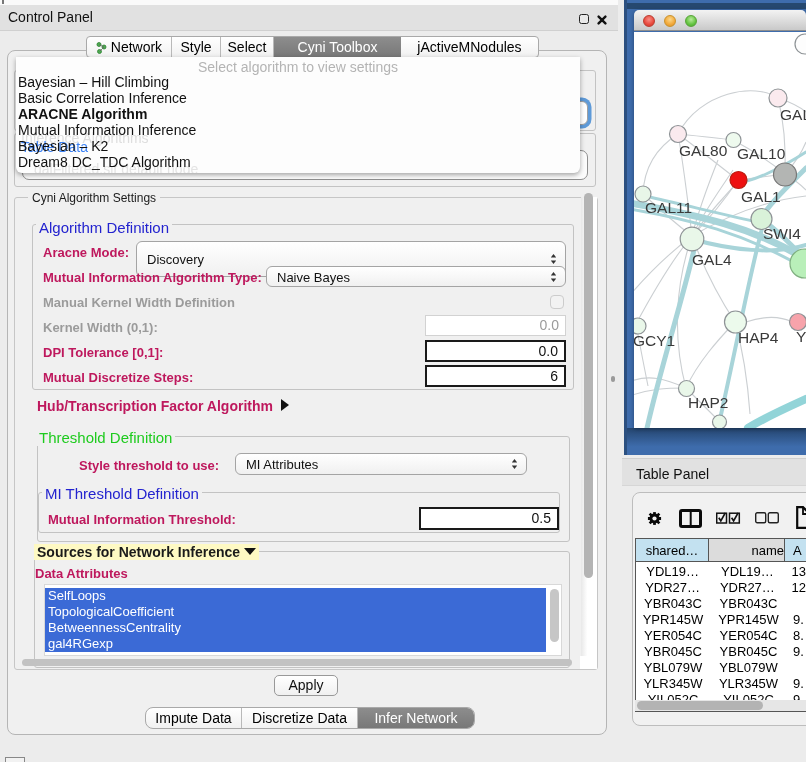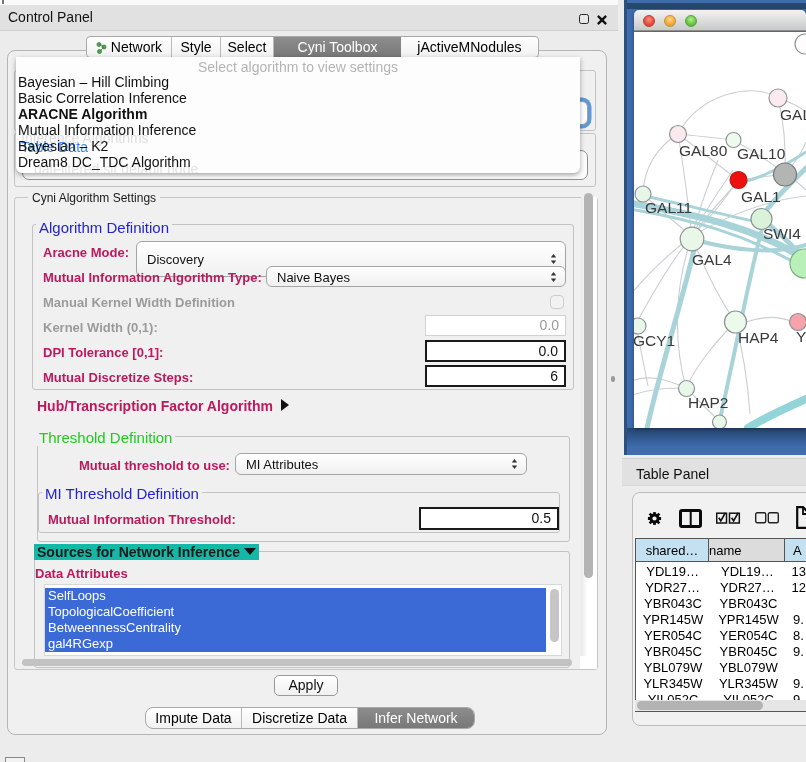--- a/index.html
+++ b/index.html
@@ -89,36 +89,36 @@
 <div class="field" style="left:425px; top:365px; width:141px; height:22px; border:2px solid #1a1a1a; line-height:18px;">6</div>
 
 <div class="lbl" style="left:37px; top:398px; font-size:14px;">Hub/Transcription Factor Algorithm</div>
 <svg class="abs" style="left:280px; top:399px;" width="10" height="12" viewBox="0 0 10 12">
     <path d="M1 0 L9 6 L1 12 Z" fill="#111"></path>
   </svg>
 
 <div class="grp" style="left:37px; top:436px; width:533px; height:106px;"></div>
 <div class="abs" style="left:36px; top:429px; background:#f0f0f0; padding:0 3px; font-size:15px; color:#1ecb1e;">Threshold Definition</div>
 
-<div class="lbl" style="left:79px; top:458px;">Mutual threshold to use:</div>
+<div class="lbl" style="left:79px; top:458px;">Style threshold to use:</div>
 <div class="combo" style="left:235px; top:453px; width:292px; height:22px;">
     <span class="ctext">MI Attributes</span>
  <svg class="steppers" viewBox="0 0 8 13">
       <path d="M4 0.5 L7.2 4.8 H0.8 Z" fill="#333"></path>
       <path d="M4 12.5 L7.2 8.2 H0.8 Z" fill="#333"></path>
     </svg>
   </div>
 
 <div class="grp" style="left:38px; top:492px; width:522px; height:41px;"></div>
 <div class="abs" style="left:42px; top:485px; background:#f0f0f0; padding:0 3px; font-size:15px; color:#2323cf;">MI Threshold Definition</div>
 <div class="lbl" style="left:48px; top:512px;">Mutual Information Threshold:</div>
 <div class="field" style="left:419px; top:507px; width:140px; height:23px; border:2px solid #1a1a1a; line-height:19px;">0.5</div>
 
 <div class="grp" style="left:34px; top:551px; width:536px; height:117px;"></div>
-<div class="abs" style="left:34px; top:544px; background:#14b8a6; padding:0 3px; font-size:14px; font-weight:bold; color:#1a1a1a;">Sources for Network Inference <svg width="12" height="9" viewBox="0 0 12 9" style="vertical-align:1px;">
+<div class="abs" style="left:34px; top:544px; background:#fef9c3; padding:0 3px; font-size:14px; font-weight:bold; color:#1a1a1a;">Sources for Network Inference <svg width="12" height="9" viewBox="0 0 12 9" style="vertical-align:1px;">
       <path d="M0 1 L12 1 L6 8 Z" fill="#111"></path>
     </svg></div>
 <div class="lbl" style="left:35px; top:566px;">Data Attributes</div>
 
 <div class="abs" style="left:44px; top:584px; width:518px; height:72px; background:#fff; border:1px solid #d8d8d8;"></div>
 <div class="abs" style="left:45px; top:588px; width:501px; height:64px; background:#3b6ad6; color:#fff; font-size:13px; line-height:16px; padding:0 0 0 3px; overflow:hidden;">SelfLoops<br>TopologicalCoefficient<br>BetweennessCentrality<br>gal4RGexp</div>
 <div class="abs" style="left:550px; top:589px; width:9px; height:53px; background:#c6c6c6; border-radius:5px;"></div>
 
 <div class="abs" style="left:22px; top:659px; width:550px; height:7px; background:#c2c2c2; border-radius:4px;"></div>
 
@@ -272,21 +272,21 @@
     </g>
 </svg>
 <svg class="abs" style="left:796px; top:506px;" width="12" height="23" viewBox="0 0 12 23">
   <path d="M1.2 1.2 H7 L14 8 V21.8 H1.2 Z" fill="none" stroke="#0a0a0a" stroke-width="2.2"></path>
   <path d="M7 1.2 V8 H14" fill="none" stroke="#0a0a0a" stroke-width="1.8"></path>
 </svg>
 
 <div class="abs" style="left:635px; top:538px; width:171px; height:174px; background:#fff; border:1px solid #555; border-right:none; overflow:hidden; font-size:13px;">
   <div style="position:absolute; left:0; top:0; height:23px; width:100%; display:flex; border-bottom:1px solid #555;">
     <div style="width:73px; background:#c3e1f0; border-right:1px solid #555; text-align:center; line-height:23px;">shared…</div>
-    <div style="width:76px; background:#dcdcdc; border-right:1px solid #555; text-align:left; line-height:23px;">name</div>
+    <div style="width:76px; background:#dcdcdc; border-right:1px solid #555; text-align:right; line-height:23px;">name</div>
     <div style="flex:1; background:#c3e1f0; line-height:23px; padding-left:8px;">A</div>
   </div>
   <div id="rows" style="position:absolute; left:0; top:25px; width:100%;">
       <div style="display:flex; height:16px; line-height:16px;">
         <div style="width:74px; text-align:center;">YDL19…</div>
         <div style="width:77px; text-align:center;">YDL19…</div>
         <div style="flex:1; padding-left:6px;">13</div>
       </div>
       <div style="display:flex; height:16px; line-height:16px;">
         <div style="width:74px; text-align:center;">YDR27…</div>

